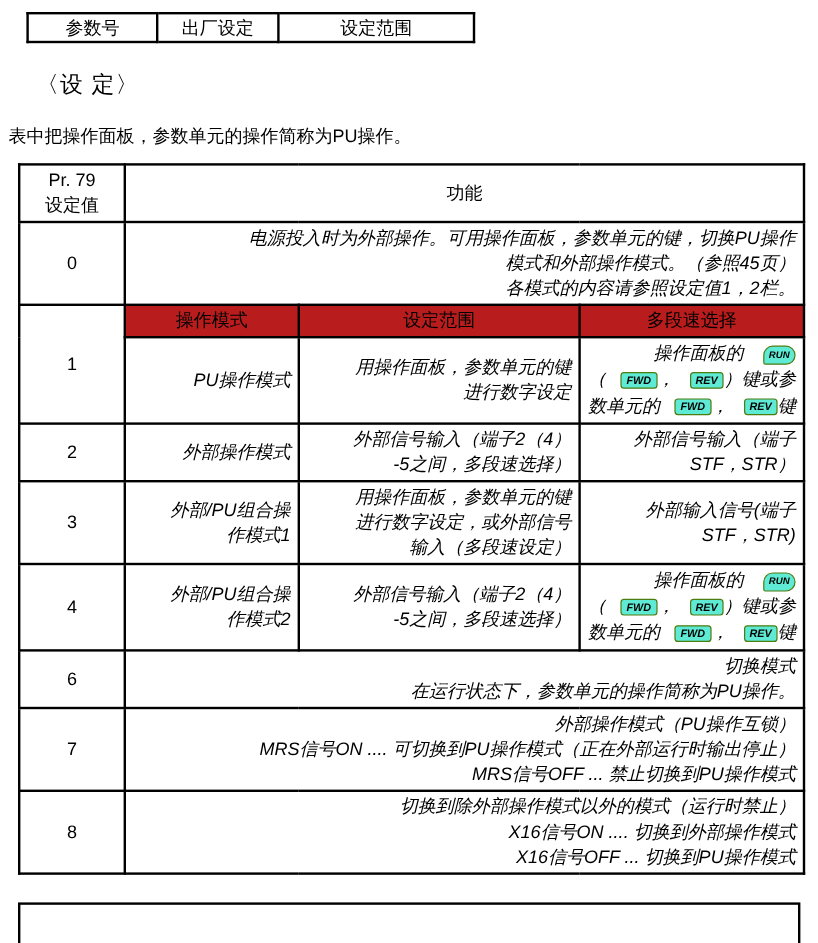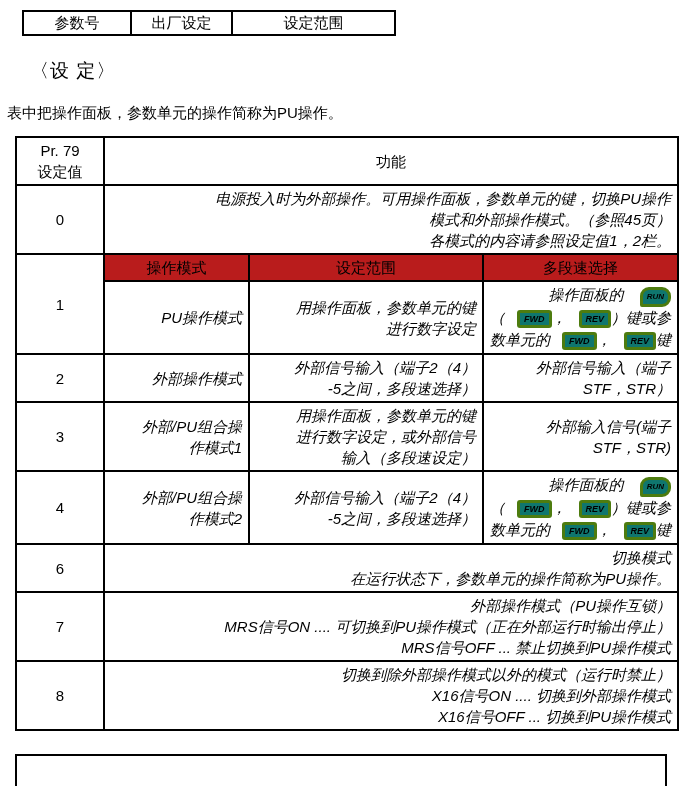--- a/index.html
+++ b/index.html
@@ -78,22 +78,22 @@
     height: 26px;
     line-height: 20px;
     padding: 1px 4px;
   }
   .compact { line-height: 20px; }
 
   
   .sig-line { white-space: nowrap; line-height: 22px; }
   .key {
     display: inline-block;
-    background: #0f766e;
-    border: 3px solid #4d7c0f;
+    background: #5eead4;
+    border: 1px solid #4d7c0f;
     border-radius: 3px;
     font-size: 9px;
     font-weight: bold;
     line-height: 12px;
     padding: 0 4px;
     vertical-align: 1px;
     letter-spacing: 0;
     margin-left: 12px;
   }
   .key-run {

